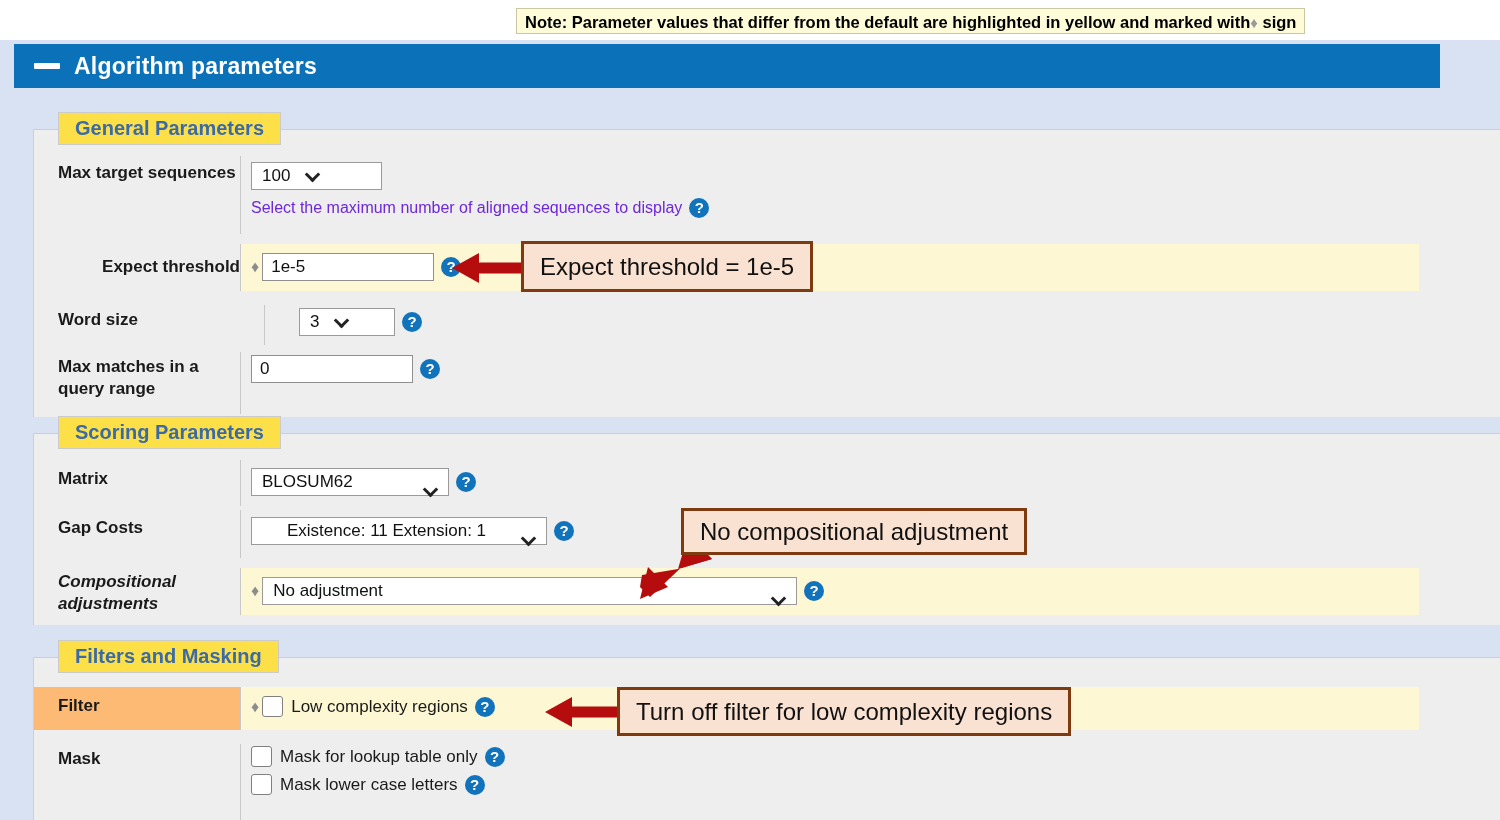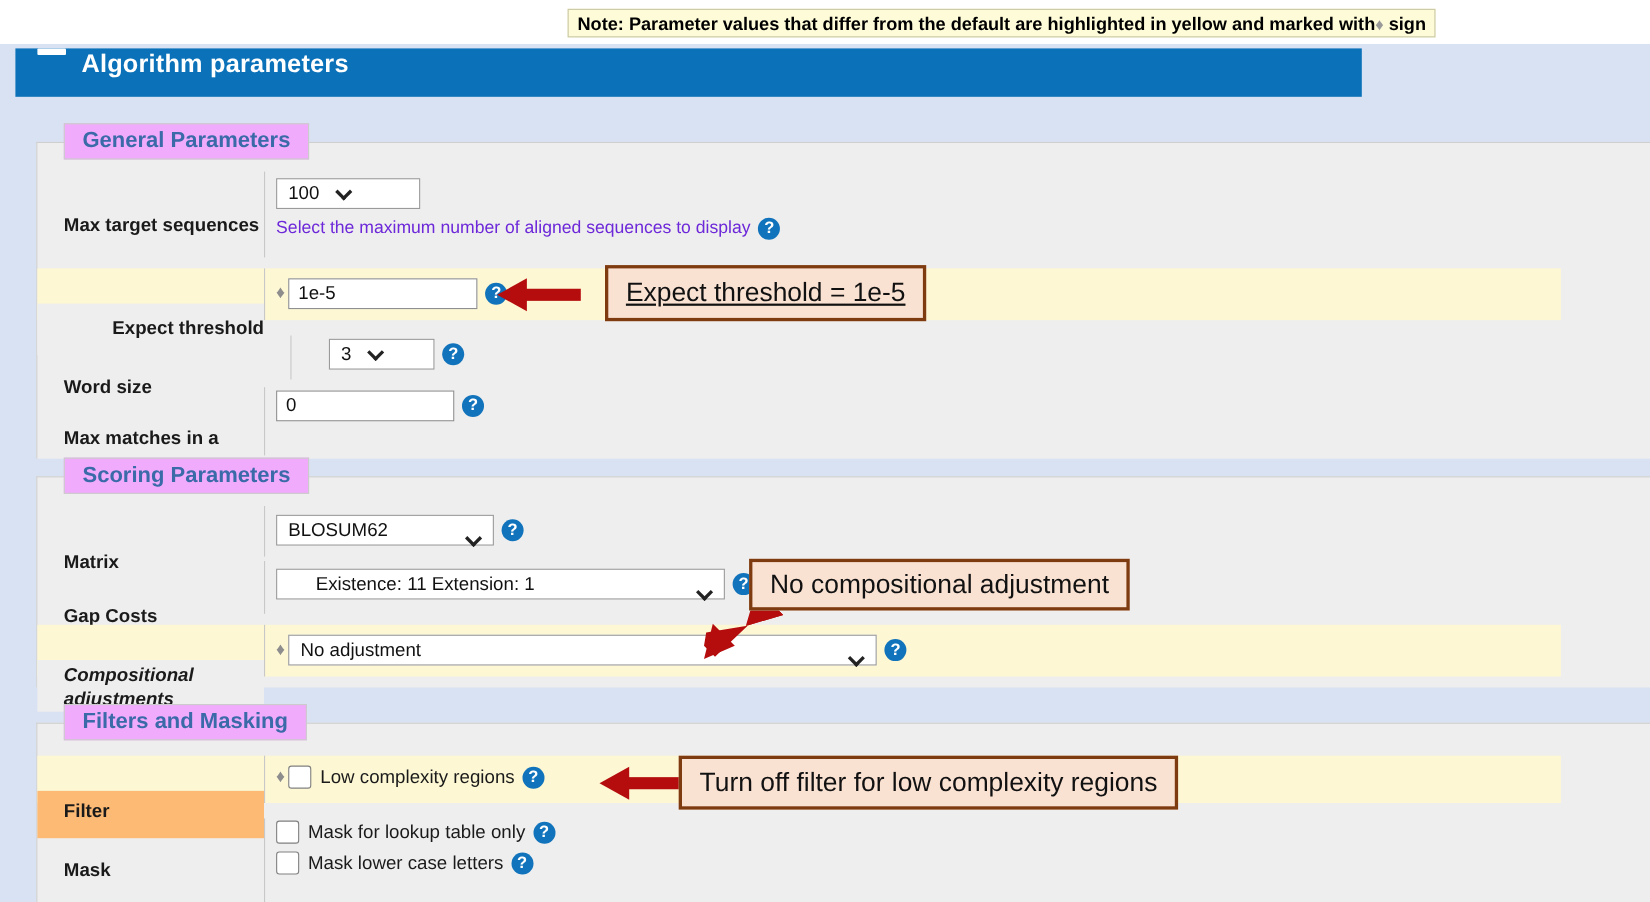--- a/index.html
+++ b/index.html
@@ -37,23 +37,24 @@
     font-weight: bold;
     line-height: 23px;
     white-space: nowrap;
   }
   .note-diamond { color:#9a9a9a; font-size:15px; }
 
   
   .titlebar {
     position: absolute;
     left: 14px; top: 44px;
-    width: 1224px; height: 44px;
+    width: 1426px; height: 44px;
     background: #0b72b9;
     display: flex;
+    align-items: center;
     padding-left: 20px;
   }
   .collapse-icon {
     width: 26px; height: 6px;
     background: #ffffff;
     border-radius: 1px;
     margin-right: 14px;
     flex: none;
   }
   .titlebar-text {
@@ -72,21 +73,21 @@
     border-top: 1px solid #cfcfcf;
     border-left: 1px solid #cfcfcf;
   }
   #fs-general  { top: 129px; height: 288px; }
   #fs-scoring  { top: 433px; height: 192px; }
   #fs-filters  { top: 657px; height: 163px; }
 
   .legend {
     position: absolute;
     top: -18px; left: 24px;
-    background: #f0abfc;
+    background: #fde047;
     border: 1px solid #cbcbcb;
     color: #3a6aa8;
     font-size: 20px;
     font-weight: bold;
     padding: 4px 16px 5px 16px;
     line-height: 22px;
     white-space: nowrap;
   }
 
   
@@ -101,21 +102,20 @@
 
   .rlabel {
     width: 206px;
     padding-left: 24px;
     font-size: 17px;
     font-weight: bold;
     color: #1a1a1a;
     line-height: 22px;
     padding-top: 6px;
     flex: none;
-    margin-top: 32px;
   }
   .rsep {
     width: 1px;
     background: #c8c8c8;
     flex: none;
     align-self: stretch;
   }
   .rfield {
     flex: 1;
     padding-left: 10px;
@@ -156,21 +156,21 @@
     display: inline-block;
     width: 11px; height: 11px;
     border-right: 3px solid #222;
     border-bottom: 3px solid #222;
     transform: rotate(45deg);
     vertical-align: middle;
   }
   .sel-100  { width: 131px; }
   .sel-word { width: 96px; }
   .sel-mtx  { width: 198px; }
-  .sel-gap  { width: 408px; padding-left: 35px; }
+  .sel-gap  { width: 296px; padding-left: 35px; }
   .sel-comp { width: 535px; }
   .sel-comp .chev { position: absolute; right: 12px; top: 7px; margin-left: 0; }
   .sel-gap  .chev { position: absolute; right: 12px; top: 7px; margin-left: 0; }
   .sel-mtx  .chev { position: absolute; right: 12px; top: 7px; margin-left: 0; }
 
   .txt {
     display: inline-block;
     vertical-align: middle;
     background: #ffffff;
     border: 1px solid #8f8f8f;
@@ -228,21 +228,21 @@
     border: 3px solid #7f3b10;
     color: #111111;
     font-size: 24px;
     line-height: 1;
     display: flex;
     align-items: center;
     padding: 0 16px;
     white-space: nowrap;
     z-index: 40;
   }
-  #callout-expect { left: 550px; top: 241px; height: 51px; text-decoration: underline; }
+  #callout-expect { left: 521px; top: 241px; height: 51px; }
   #callout-comp   { left: 681px; top: 508px; height: 47px; }
   #callout-filter { left: 617px; top: 687px; height: 49px; }
 
   .arrow-h {
     position: absolute;
     z-index: 39;
   }
   .arrow-h .shaft {
     position: absolute;
     right: 0; top: 50%;

